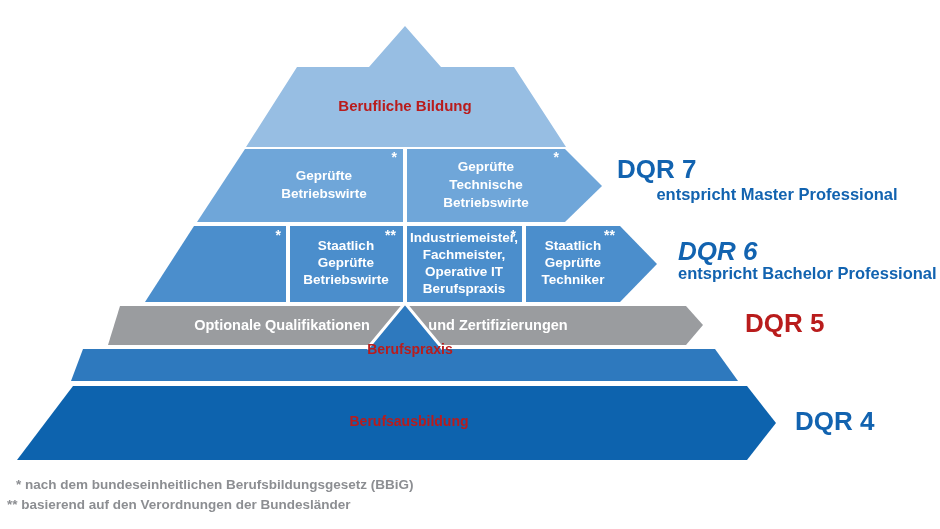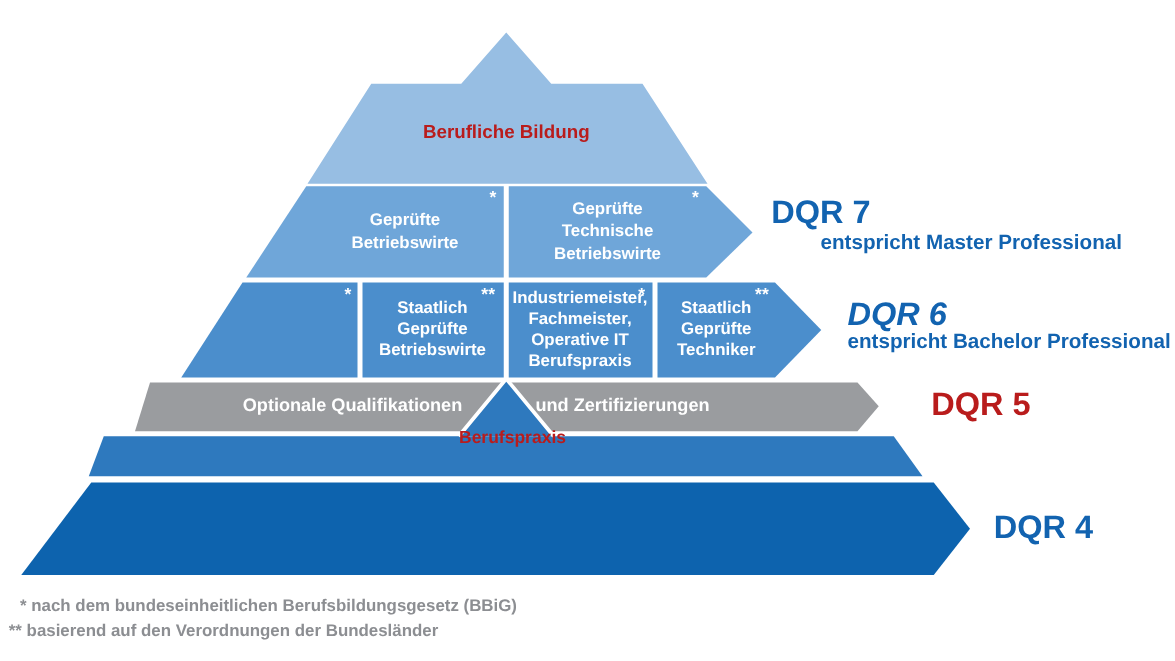--- a/index.html
+++ b/index.html
@@ -73,20 +73,21 @@
   <div class="txt cell6" style="left:503px;top:237px;width:140px;">Staatlich
 Geprüfte
 Techniker</div>
   <div class="txt mark" style="left:575px;top:228px;width:40px;">**</div>
 
   <div class="txt graylabel" style="left:172px;top:316px;width:220px;">Optionale Qualifikationen</div>
   <div class="txt graylabel" style="left:408px;top:316px;width:180px;">und Zertifizierungen</div>
 
   <div class="txt bandlabel" style="left:330px;top:340px;width:160px;font-size:14px;">Berufspraxis</div>
 
+  <div class="txt bandlabel" style="left:329px;top:412px;width:160px;font-size:14px;">Berufsausbildung</div>
 
   <div class="txt lvl-title" style="left:617px;top:156px;width:250px;">DQR 7</div>
   <div class="txt lvl-sub" style="left:617px;top:184px;width:320px;text-align:center;">entspricht Master Professional</div>
 
   <div class="txt lvl-title" style="left:678px;top:238px;width:250px;font-style:italic;">DQR 6</div>
   <div class="txt lvl-sub" style="left:678px;top:263px;width:320px;">entspricht Bachelor Professional</div>
 
   <div class="txt lvl-title lvl-gray" style="left:722px;top:310px;width:200px;">DQR 5</div>
 
   <div class="txt lvl-title" style="left:795px;top:408px;width:200px;">DQR 4</div>

